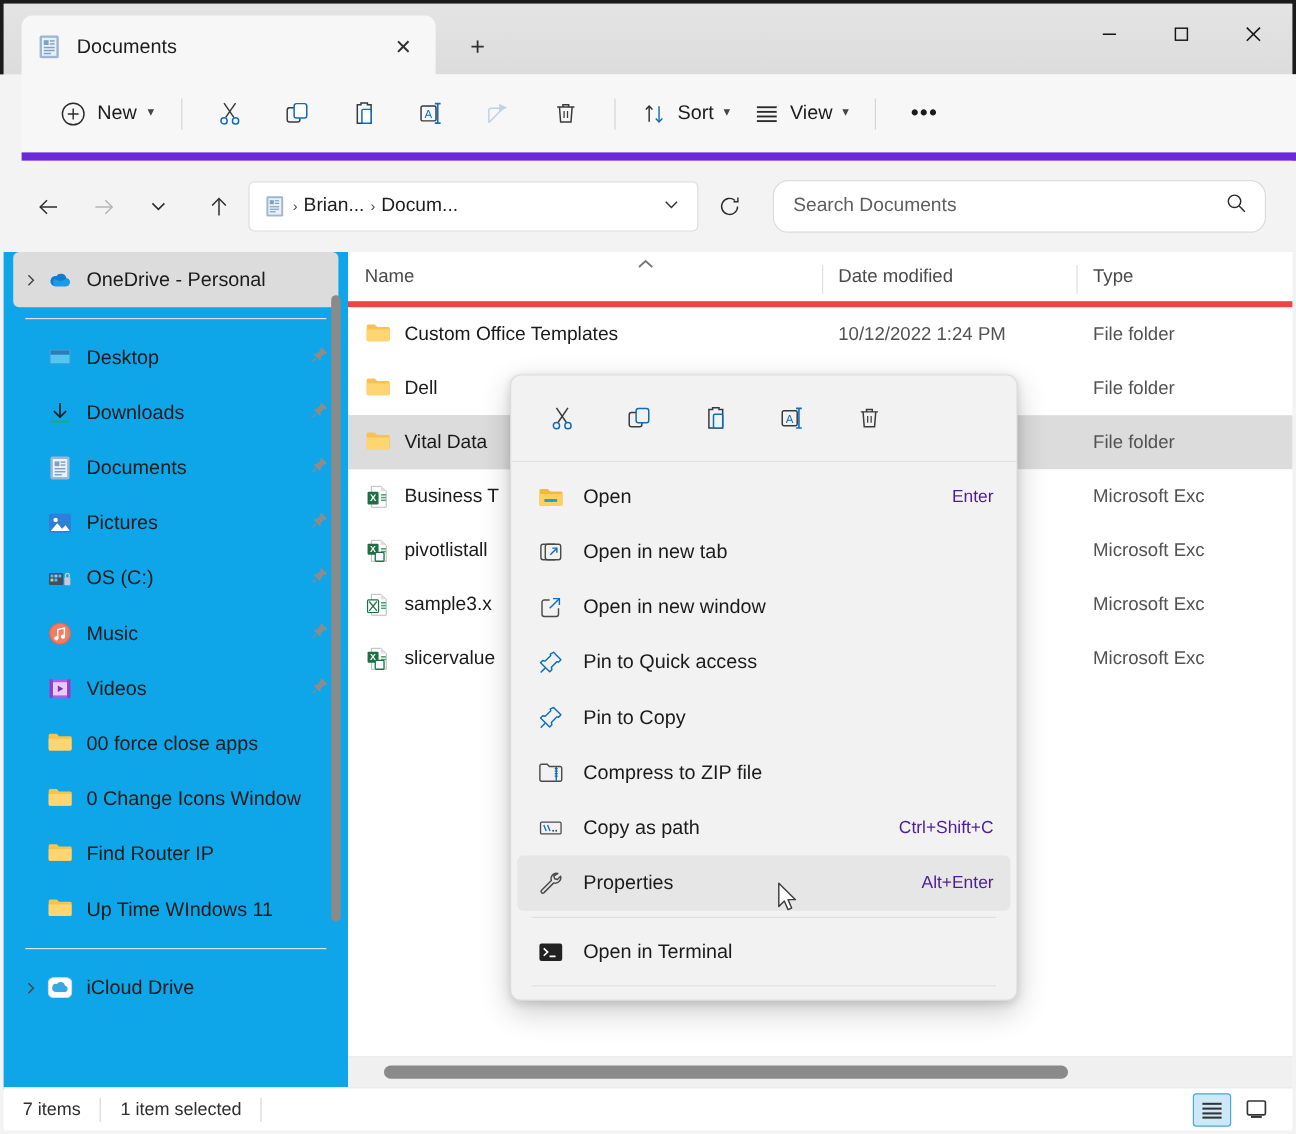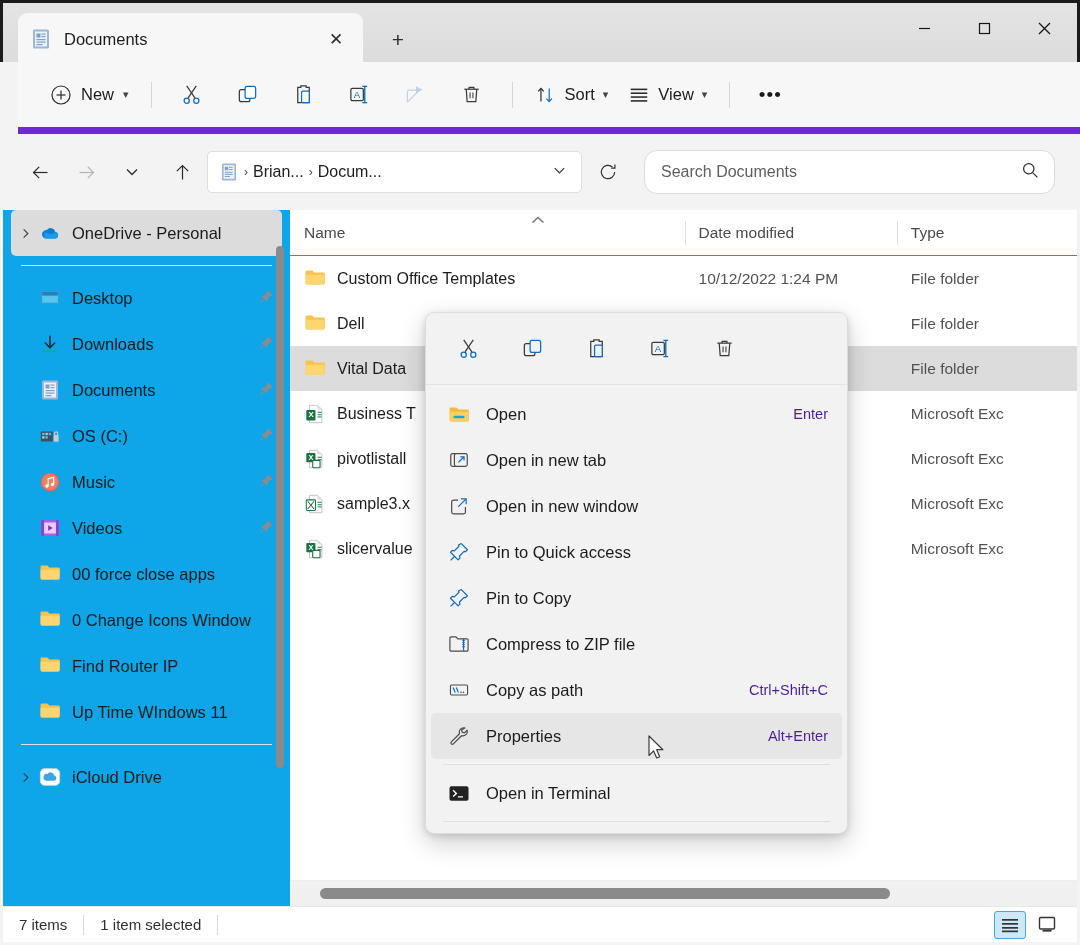--- a/index.html
+++ b/index.html
@@ -138,21 +138,21 @@
     background: #8a8a8a; border-radius: 4px;
   }
 
   
   .content {
     position: absolute; left: 290px; top: 210px; width: 787px; height: 670px;
     background: #ffffff;
   }
   .col-head {
     position: relative; height: 46px; display: flex; align-items: center;
-    border-bottom: 1px solid #ef4444; color: #4a4a4a; font-size: 15.5px;
+    border-bottom: 5px solid #ef4444; color: #4a4a4a; font-size: 15.5px;
   }
   .col-head .ch { padding-left: 14px; position: relative; height: 100%; display: flex; align-items: center; }
   .col-head .ch + .ch::before {
     content:""; position: absolute; left: 0; top: 11px; width: 1px; height: 24px; background: #e0e0e0;
   }
   .c-name { width: 440px; }
   .c-date { width: 236px; }
   .c-type { width: 200px; }
   .sort-caret {
     position: absolute; left: 240px; top: 4px; color: #777; font-size: 12px;
@@ -471,20 +471,32 @@
               <rect x="6.5" y="16" width="6" height="1.2" fill="#7fa0c4"></rect>
             </svg></span>
           <span class="nav-label">Documents</span>
           <span class="nav-pin"><svg width="15" height="15" viewBox="0 0 16 16">
               <path d="M9.6 1.5l4.9 4.9-1.2 1.2-1.2-.3-3.4 3.4.4 1.5-1.1 1.1-5.4-5.4 1.1-1.1 1.5.4L8.6 3.9l-.3-1.2z" fill="#8c8c8c"></path>
               <path d="M4.6 11.4l-3 3" stroke="#8c8c8c" stroke-width="1.2"></path>
             </svg></span>
         </div>
         <div class="nav-item nav-indent">
           <span class="nav-ico"><svg width="22" height="22" viewBox="0 0 24 24">
+              <rect x="2" y="3.5" width="20" height="17" rx="1.6" fill="#2f7fd8"></rect>
+              <circle cx="8" cy="9" r="2" fill="#fff"></circle>
+              <path d="M3.5 19l6-7 4.5 5 3-3.2 4 5.2z" fill="#fff"></path>
+            </svg></span>
+          <span class="nav-label">Pictures</span>
+          <span class="nav-pin"><svg width="15" height="15" viewBox="0 0 16 16">
+              <path d="M9.6 1.5l4.9 4.9-1.2 1.2-1.2-.3-3.4 3.4.4 1.5-1.1 1.1-5.4-5.4 1.1-1.1 1.5.4L8.6 3.9l-.3-1.2z" fill="#8c8c8c"></path>
+              <path d="M4.6 11.4l-3 3" stroke="#8c8c8c" stroke-width="1.2"></path>
+            </svg></span>
+        </div>
+        <div class="nav-item nav-indent">
+          <span class="nav-ico"><svg width="22" height="22" viewBox="0 0 24 24">
               <rect x="2" y="7" width="13" height="11" rx="1" fill="#3d4f63"></rect>
               <rect x="3.4" y="8.5" width="2.6" height="2.6" fill="#5fb8e8"></rect>
               <rect x="7" y="8.5" width="2.6" height="2.6" fill="#8fd6f5"></rect>
               <rect x="10.6" y="8.5" width="2.6" height="2.6" fill="#5fb8e8"></rect>
               <rect x="3.4" y="12.2" width="2.6" height="2.6" fill="#9fe0a8"></rect>
               <rect x="7" y="12.2" width="2.6" height="2.6" fill="#5fb8e8"></rect>
               <rect x="16" y="11" width="5.4" height="7.2" rx="0.8" fill="#c7ccd3"></rect>
               <path d="M17 11V9.2a1.7 1.7 0 013.4 0V11" stroke="#c7ccd3" stroke-width="1.2" fill="none"></path>
             </svg></span>
           <span class="nav-label">OS (C:)</span>

